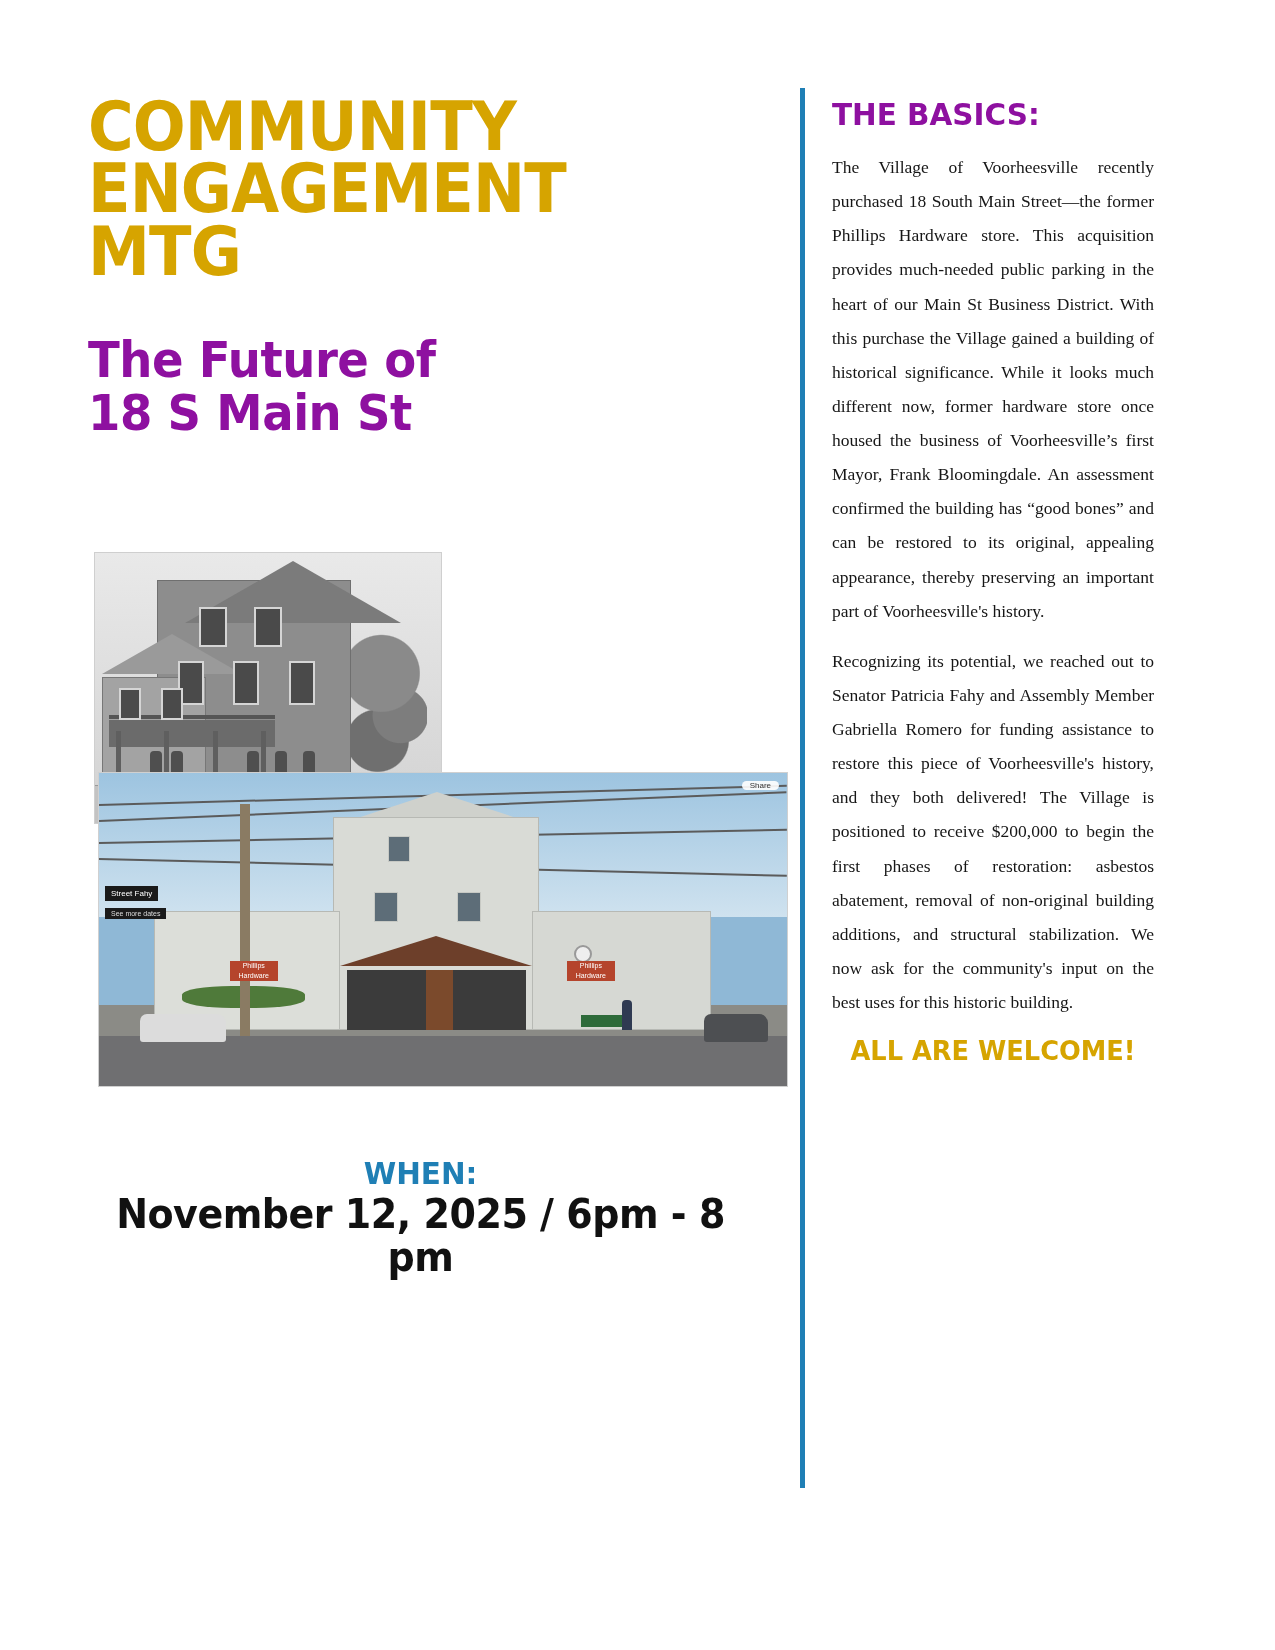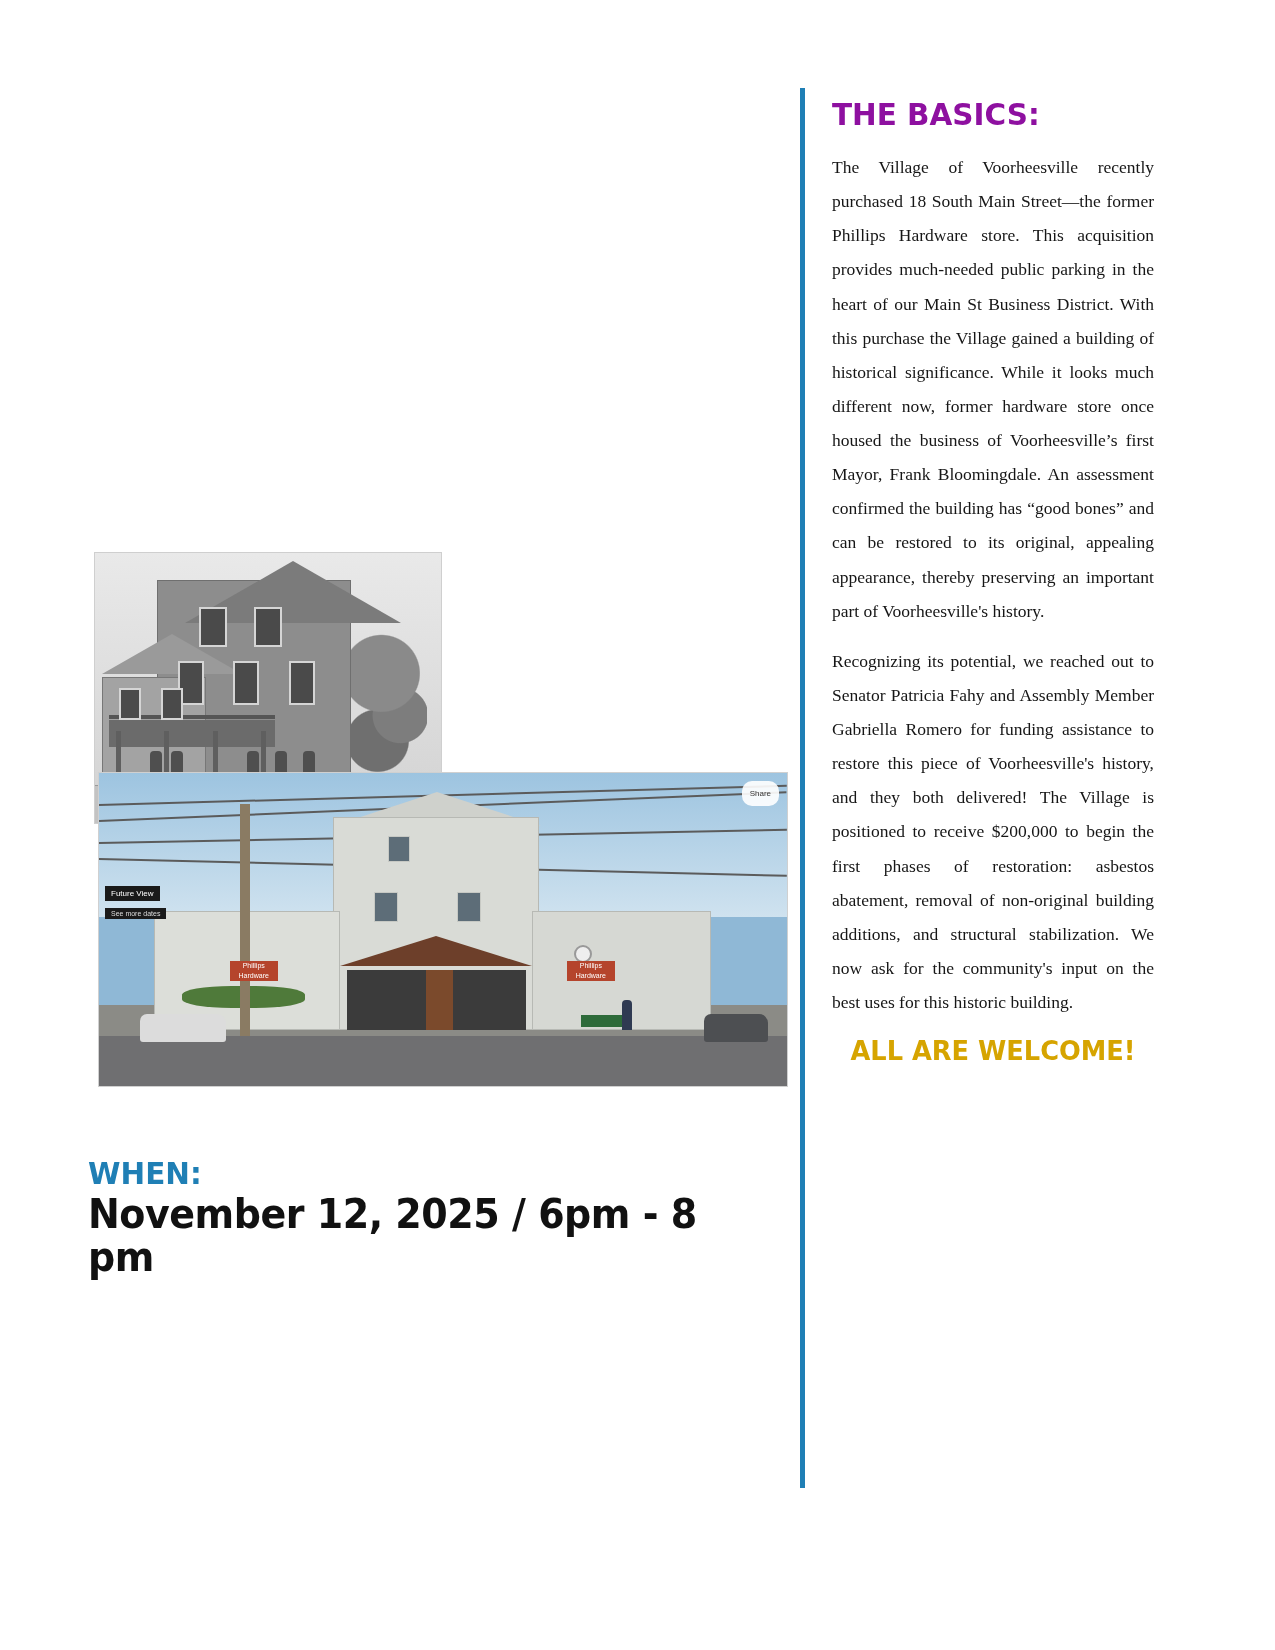--- a/index.html
+++ b/index.html
@@ -138,21 +138,21 @@
   .sv .pole { position:absolute; left:20.5%; top:10%; width:10px; height:74%; background:#8a7b63; }
   .sv .wire { position:absolute; left:0; width:100%; height:2px; background:#5b5b5b; transform-origin:left; }
   .sv .car { position:absolute; bottom:14%; height:28px; background:#dcdcdc; border-radius:7px 9px 3px 3px; }
   .sv .car.dark { background:#4d4f52; }
   .sv .person { position:absolute; left:76%; bottom:18%; width:10px; height:30px; background:#2f3a52; border-radius:4px 4px 0 0; }
   .sv .bench { position:absolute; left:70%; bottom:19%; width:42px; height:12px; background:#2e6b3a; }
   .sv .grass { position:absolute; left:12%; bottom:25%; width:18%; height:7%; background:#4f7a3a; border-radius:40%; }
   .sv .sign { position:absolute; background:#b5442c; color:#fff; font-size:7px; text-align:center; line-height:10px; }
   .sv .share-btn {
     position:absolute; right:8px; top:8px; background:rgba(255,255,255,.9);
-    border-radius:10px; padding:8px 8px; font-size:8px; color:#333;
+    border-radius:10px; padding:0 8px; font-size:8px; color:#333;
   }
   .sv .sv-chip {
     position:absolute; left:6px; top:36%; background:#1a1a1a; color:#fff;
     font-size:8px; padding:3px 6px;
   }
   .sv .sv-chip2 {
     position:absolute; left:6px; top:43%; background:#1a1a1a; color:#ddd;
     font-size:7px; padding:2px 6px;
   }
   .sv .clock { position:absolute; left:69%; top:55%; width:18px; height:18px; border-radius:50%; background:#eee; border:2px solid #999; }
@@ -179,21 +179,21 @@
     font-family: "DejaVu Sans", sans-serif;
     font-weight: bold;
     font-size: 40px;
     line-height: 1.08;
     letter-spacing: -0.5px;
     transform: scaleX(0.95);
     transform-origin: left top;
     margin: 2px 0 0 0;
     white-space: pre-line;
   }
-  .when-block { margin-bottom: 34px; }
+  .when-block { margin-bottom: 34px; text-align: center; }
 
   
   .vrule {
     position: absolute;
     left: 800px;
     top: 88px;
     width: 5px;
     height: 1400px;
     background: #1f7fb5;
   }
@@ -233,20 +233,26 @@
     text-align: center;
     transform: scaleX(0.95);
     margin-top: 14px;
   }
 </style>
 </head>
 <body>
 
 <div class="page">
 
+  <div class="left-col">
+    <h1 class="title-main">COMMUNITY
+ENGAGEMENT MTG</h1>
+    <h2 class="title-sub">The Future of
+18 S Main St</h2>
+  </div>
 
   <div class="images">
 
     <div class="photo-historic">
       <div class="bw">
         <div class="sky"></div>
         <div class="ground"></div>
         <div class="house"></div>
         <div class="gable"></div>
         <div class="wingL"></div>
@@ -295,21 +301,21 @@
         <div class="clock"></div>
         <div class="grass"></div>
         <div class="pole"></div>
         <div class="car" style="left:6%;width:86px;"></div>
         <div class="car dark" style="left:88%;width:64px;"></div>
         <div class="bench"></div>
         <div class="person"></div>
         <div class="sign" style="left:19%;top:60%;width:48px;">Phillips Hardware</div>
         <div class="sign" style="left:68%;top:60%;width:48px;">Phillips Hardware</div>
         <div class="share-btn">Share</div>
-        <div class="sv-chip">Future View</div>
+        <div class="sv-chip">Street Fahy</div>
         <div class="sv-chip2">See more dates</div>
       </div>
     </div>
   </div>
 
   <div class="details">
     <div class="when-block">
       <p class="label">WHEN:</p>
       <p class="value">November 12, 2025 / 6pm - 8 pm</p>
     </div>

